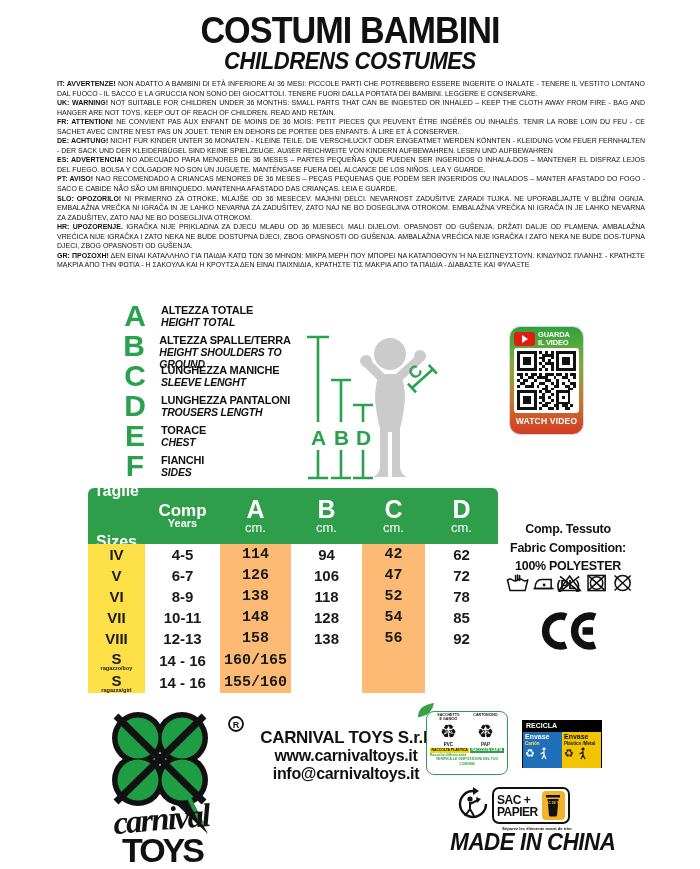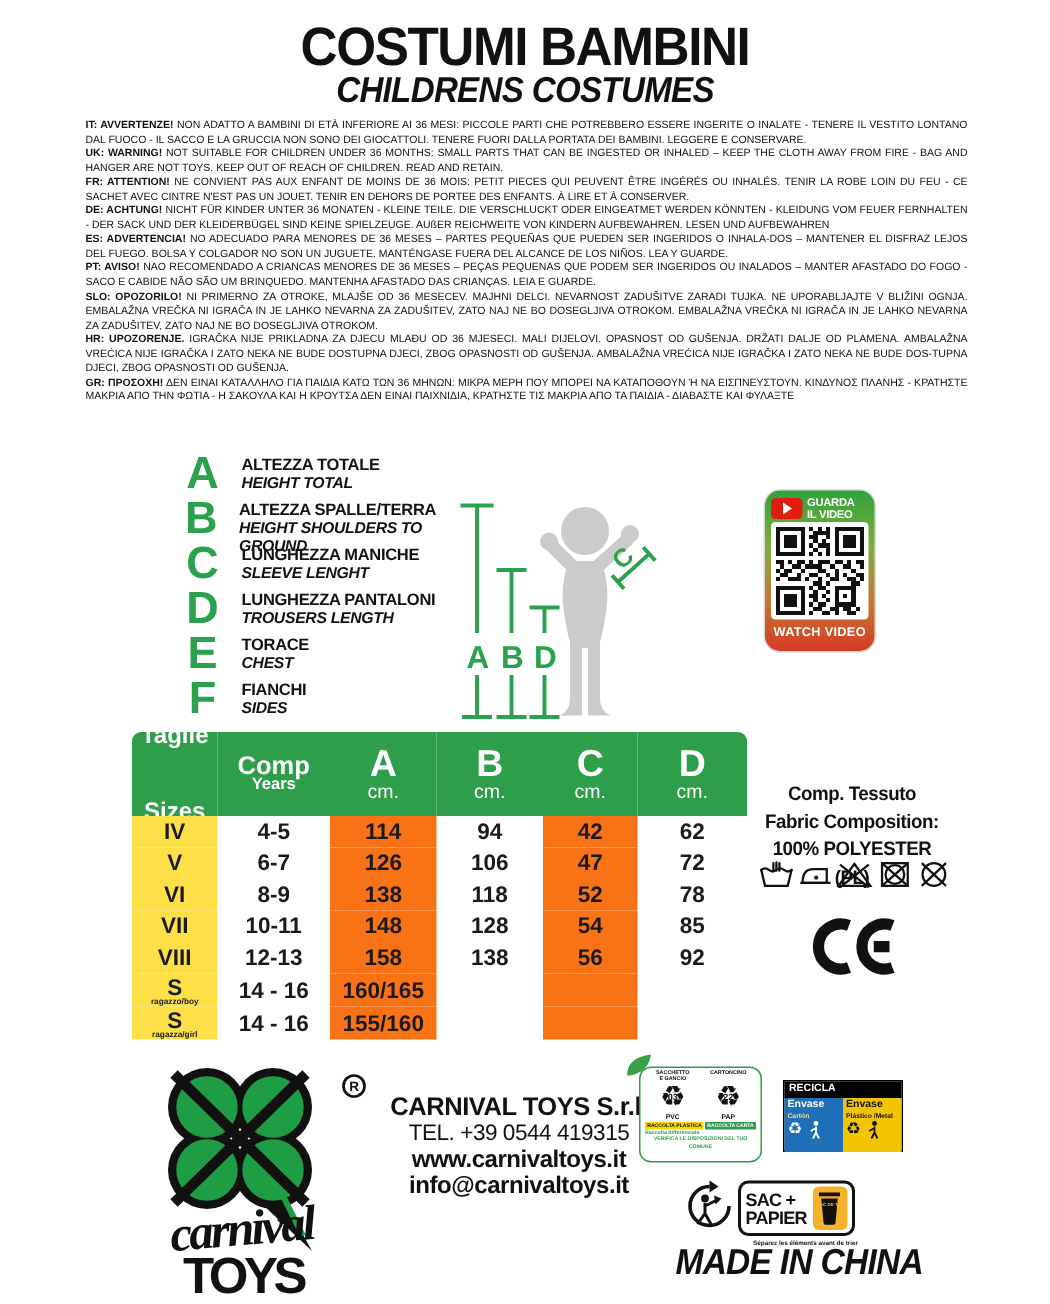--- a/index.html
+++ b/index.html
@@ -39,21 +39,21 @@
   .th:first-child{border-top-left-radius:6px;gap:32px;}
   .th:nth-child(6){border-top-right-radius:6px;}
   .th .l1a{font-size:16px;line-height:19px;font-weight:600;}
   .th .anni{font-size:17px;font-weight:800;line-height:15px;}
   .th .years{font-size:11px;font-weight:600;line-height:11px;}
   .th .big{font-size:25px;font-weight:800;line-height:23px;}
   .th .cm{font-size:13px;line-height:13px;}
   .td{display:flex;flex-direction:column;align-items:center;justify-content:center;
       font-size:15px;font-weight:700;color:#1a1a1a;}
   .col-g{background:#fde047;}
-  .col-l{background:#f97316;}
+  .col-l{background:#fdba74;font-family:Liberation Mono, monospace;}
   .td .ssub{font-size:5.5px;font-weight:800;line-height:5px;margin-top:-1px;}
   
   .comp{left:505px;top:520px;width:126px;text-align:center;font-weight:800;font-size:13px;
         line-height:18.5px;transform:scaleX(.96);letter-spacing:-.3px;}
   .care{left:505px;top:572px;width:130px;display:flex;gap:1px;}
   
   .addr{left:256px;top:728px;width:180px;text-align:center;}
   .addr .nm{font-size:17px;font-weight:800;letter-spacing:-.3px;line-height:19px;}
   .addr .ln{font-size:15px;line-height:17.5px;letter-spacing:-.3px;}
   .addr .bd{font-size:16px;font-weight:800;line-height:17.5px;letter-spacing:-.3px;}
@@ -446,21 +446,20 @@
       <path d="M28 38 L42 66" stroke="#1f9d44" stroke-width="4"></path>
     </g>
     <circle cx="152" cy="14" r="7" stroke="#111" stroke-width="1.8" fill="none"></circle>
     <text x="152" y="17.5" font-size="9" font-weight="700" text-anchor="middle" fill="#111">R</text>
     <text x="78" y="120" text-anchor="middle" fill="#111" transform="rotate(-5 78 120)" style="font-family:'Liberation Serif',serif;font-style:italic;font-weight:700;font-size:33px;letter-spacing:-2px;">carnival</text>
     <text x="78" y="152" text-anchor="middle" fill="#111" style="font-weight:900;font-size:34px;letter-spacing:-3px;">TOYS</text>
   </svg>
 
   <div class="abs addr">
     <div class="nm">CARNIVAL TOYS S.r.l.</div>
-    <div class="ln">TEL. +39 0544 419315</div>
     <div class="bd">www.carnivaltoys.it</div>
     <div class="bd">info@carnivaltoys.it</div>
   </div>
 
   <svg class="abs" style="left:416px;top:701px;" width="20" height="18" viewBox="0 0 20 18">
     <path d="M2 16 Q2 4 18 2 Q16 14 4 16 Z" fill="#3aa048"></path>
   </svg>
   <div class="abs matbox">
     <div class="mat-row">
       <div class="mat-col">

